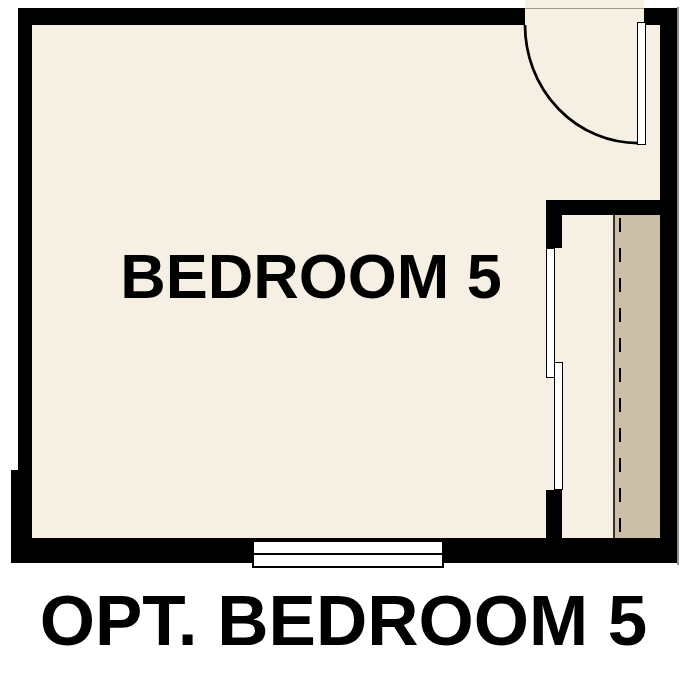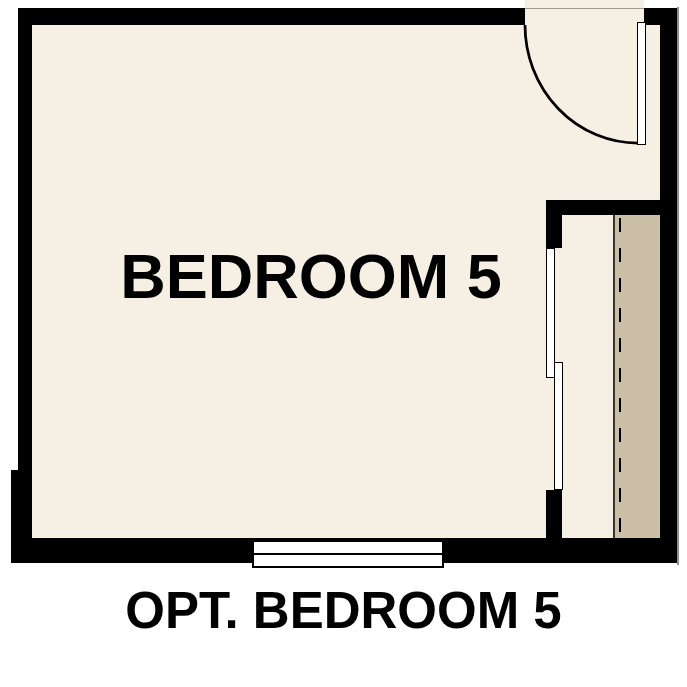--- a/index.html
+++ b/index.html
@@ -40,21 +40,21 @@
 
   
   .window{left:252px;top:540px;width:192px;height:28px;background:var(--fixture,#fff);
           border:2px solid var(--wall,#000);}
   .window-midline{left:0;top:50%;width:100%;height:1.5px;margin-top:-1px;background:var(--wall,#000);}
 
   
   .room-label{left:32px;top:245px;width:514px;text-align:center;
               font-size:63px;font-weight:700;line-height:1;color:var(--text,#000);white-space:nowrap;padding-left:44px;}
   .caption{left:0;top:585px;width:687px;text-align:center;
-           font-size:51px;font-weight:700;line-height:1;color:var(--text,#000);white-space:nowrap;}
+           font-size:71px;font-weight:700;line-height:1;color:var(--text,#000);white-space:nowrap;}
 </style>
 </head>
 <body>
 
 <div class="canvas">
 
   <div class="abs floor room-floor"></div>
 
   <div class="abs floor door-opening"></div>
   <div class="abs door-header"></div>

